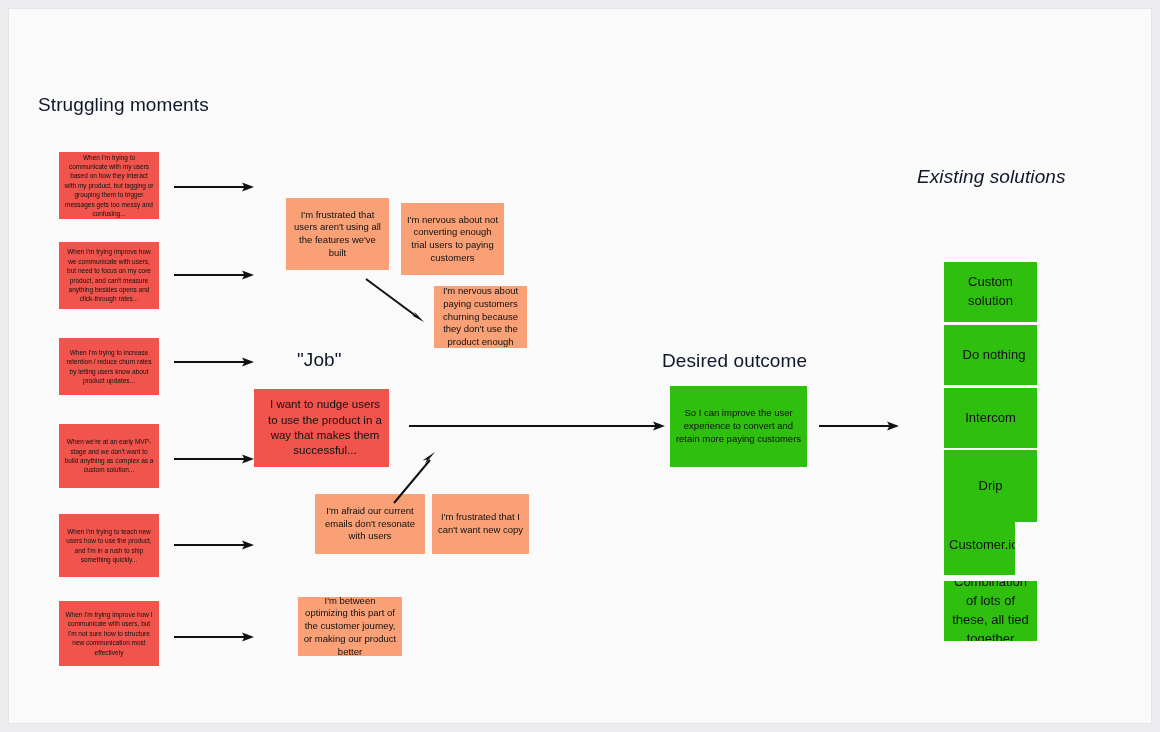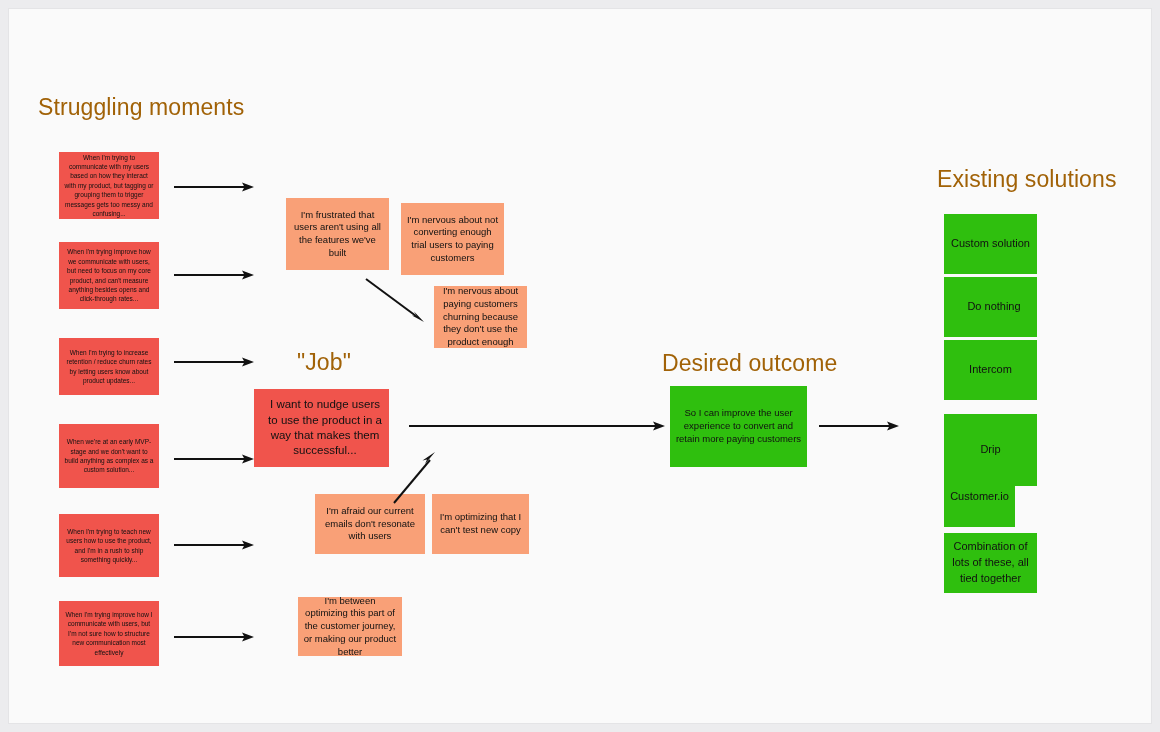--- a/index.html
+++ b/index.html
@@ -20,23 +20,23 @@
     top: 8px;
     width: 1144px;
     height: 716px;
     background: #fafafa;
     border: 1px solid #e4e4e6;
     box-sizing: border-box;
     overflow: hidden;
   }
   .heading {
     position: absolute;
-    font-size: 23px;
+    font-size: 19px;
     font-weight: 400;
-    color: #a16207;
+    color: #0f172a;
     letter-spacing: 0.1px;
     white-space: nowrap;
   }
   .note {
     position: absolute;
     box-sizing: border-box;
     display: flex;
     align-items: center;
     justify-content: center;
     text-align: center;
@@ -46,34 +46,34 @@
     overflow: hidden;
   }
   .note span { display: block; width: 100%; }
   .note-red    { background: #f0544c; }
   .note-orange { background: #f9a077; }
   .note-green  { background: #2fbf0e; }
 
   .sm  { font-size: 6.5px; line-height: 1.45; }
   .md  { font-size: 9.5px; line-height: 1.34; }
   .lg  { font-size: 11.5px; line-height: 1.33; padding-left: 12px; }
-  .solution-label { font-size: 11px; line-height: 1.45; }
+  .solution-label { font-size: 13px; line-height: 1.45; margin-top: 48px; }
 
   .arrow { position: absolute; }
   .arrow svg { display: block; overflow: visible; }
 </style>
 </head>
 <body>
 
 <div id="board">
 
   <div class="heading" style="left:29px; top:85px;">Struggling moments</div>
   <div class="heading" style="left:288px; top:340px;">"Job"</div>
   <div class="heading" style="left:653px; top:341px;">Desired outcome</div>
-  <div class="heading" style="left:928px; top:157px;">Existing solutions</div>
+  <div class="heading" style="left:908px; top:157px;font-style:italic;">Existing solutions</div>
 
   <div class="note note-red sm" style="left:50px; top:143px; width:100px; height:67px;">
     <span>When I'm trying to communicate with my users based on how they interact with my product, but tagging or grouping them to trigger messages gets too messy and confusing...</span>
   </div>
   <div class="note note-red sm" style="left:50px; top:233px; width:100px; height:67px;">
     <span>When I'm trying improve how we communicate with users, but need to focus on my core product, and can't measure anything besides opens and click-through rates...</span>
   </div>
   <div class="note note-red sm" style="left:50px; top:329px; width:100px; height:57px;">
     <span>When I'm trying to increase retention / reduce churn rates by letting users know about product updates...</span>
   </div>
@@ -142,21 +142,21 @@
   </div>
 
   <div class="note note-red lg" style="left:245px; top:380px; width:135px; height:78px;">
     <span>I want to nudge users to use the product in a way that makes them successful...</span>
   </div>
 
   <div class="note note-orange md" style="left:306px; top:485px; width:110px; height:60px;">
     <span>I'm afraid our current emails don't resonate with users</span>
   </div>
   <div class="note note-orange md" style="left:423px; top:485px; width:97px; height:60px;">
-    <span>I'm optimizing that I can't test new copy</span>
+    <span>I'm frustrated that I can't want new copy</span>
   </div>
   <div class="note note-orange md" style="left:289px; top:560px; width:104px; height:59px;margin-top:28px;">
     <span>I'm between optimizing this part of the customer journey, or making our product better</span>
   </div>
 
   <div class="arrow" style="left:383px; top:438px;">
     <svg width="50" height="58" viewBox="0 0 50 58">
       <path d="M2 56 L38 13" stroke="#111" stroke-width="2" fill="none"></path>
       <path d="M43 5 L33 17 L35 12.5 L30.5 13.5 Z" fill="#111"></path>
     </svg>
@@ -182,21 +182,21 @@
 
   <div class="note note-green solution-label" style="left:935px; top:205px; width:93px; height:60px;">
     <span>Custom solution</span>
   </div>
   <div class="note note-green solution-label" style="left:935px; top:268px; width:93px; height:60px;padding-left:12px;">
     <span>Do nothing</span>
   </div>
   <div class="note note-green solution-label" style="left:935px; top:331px; width:93px; height:60px;">
     <span>Intercom</span>
   </div>
-  <div class="note note-green solution-label" style="left:935px; top:405px; width:93px; height:72px;">
+  <div class="note note-green solution-label" style="left:935px; top:393px; width:93px; height:72px;">
     <span>Drip</span>
   </div>
   <div class="note note-green solution-label" style="left:935px; top:458px; width:71px; height:60px;">
     <span>Customer.io</span>
   </div>
   <div class="note note-green solution-label" style="left:935px; top:524px; width:93px; height:60px;">
     <span>Combination of lots of these, all tied together</span>
   </div>
 
 </div>

